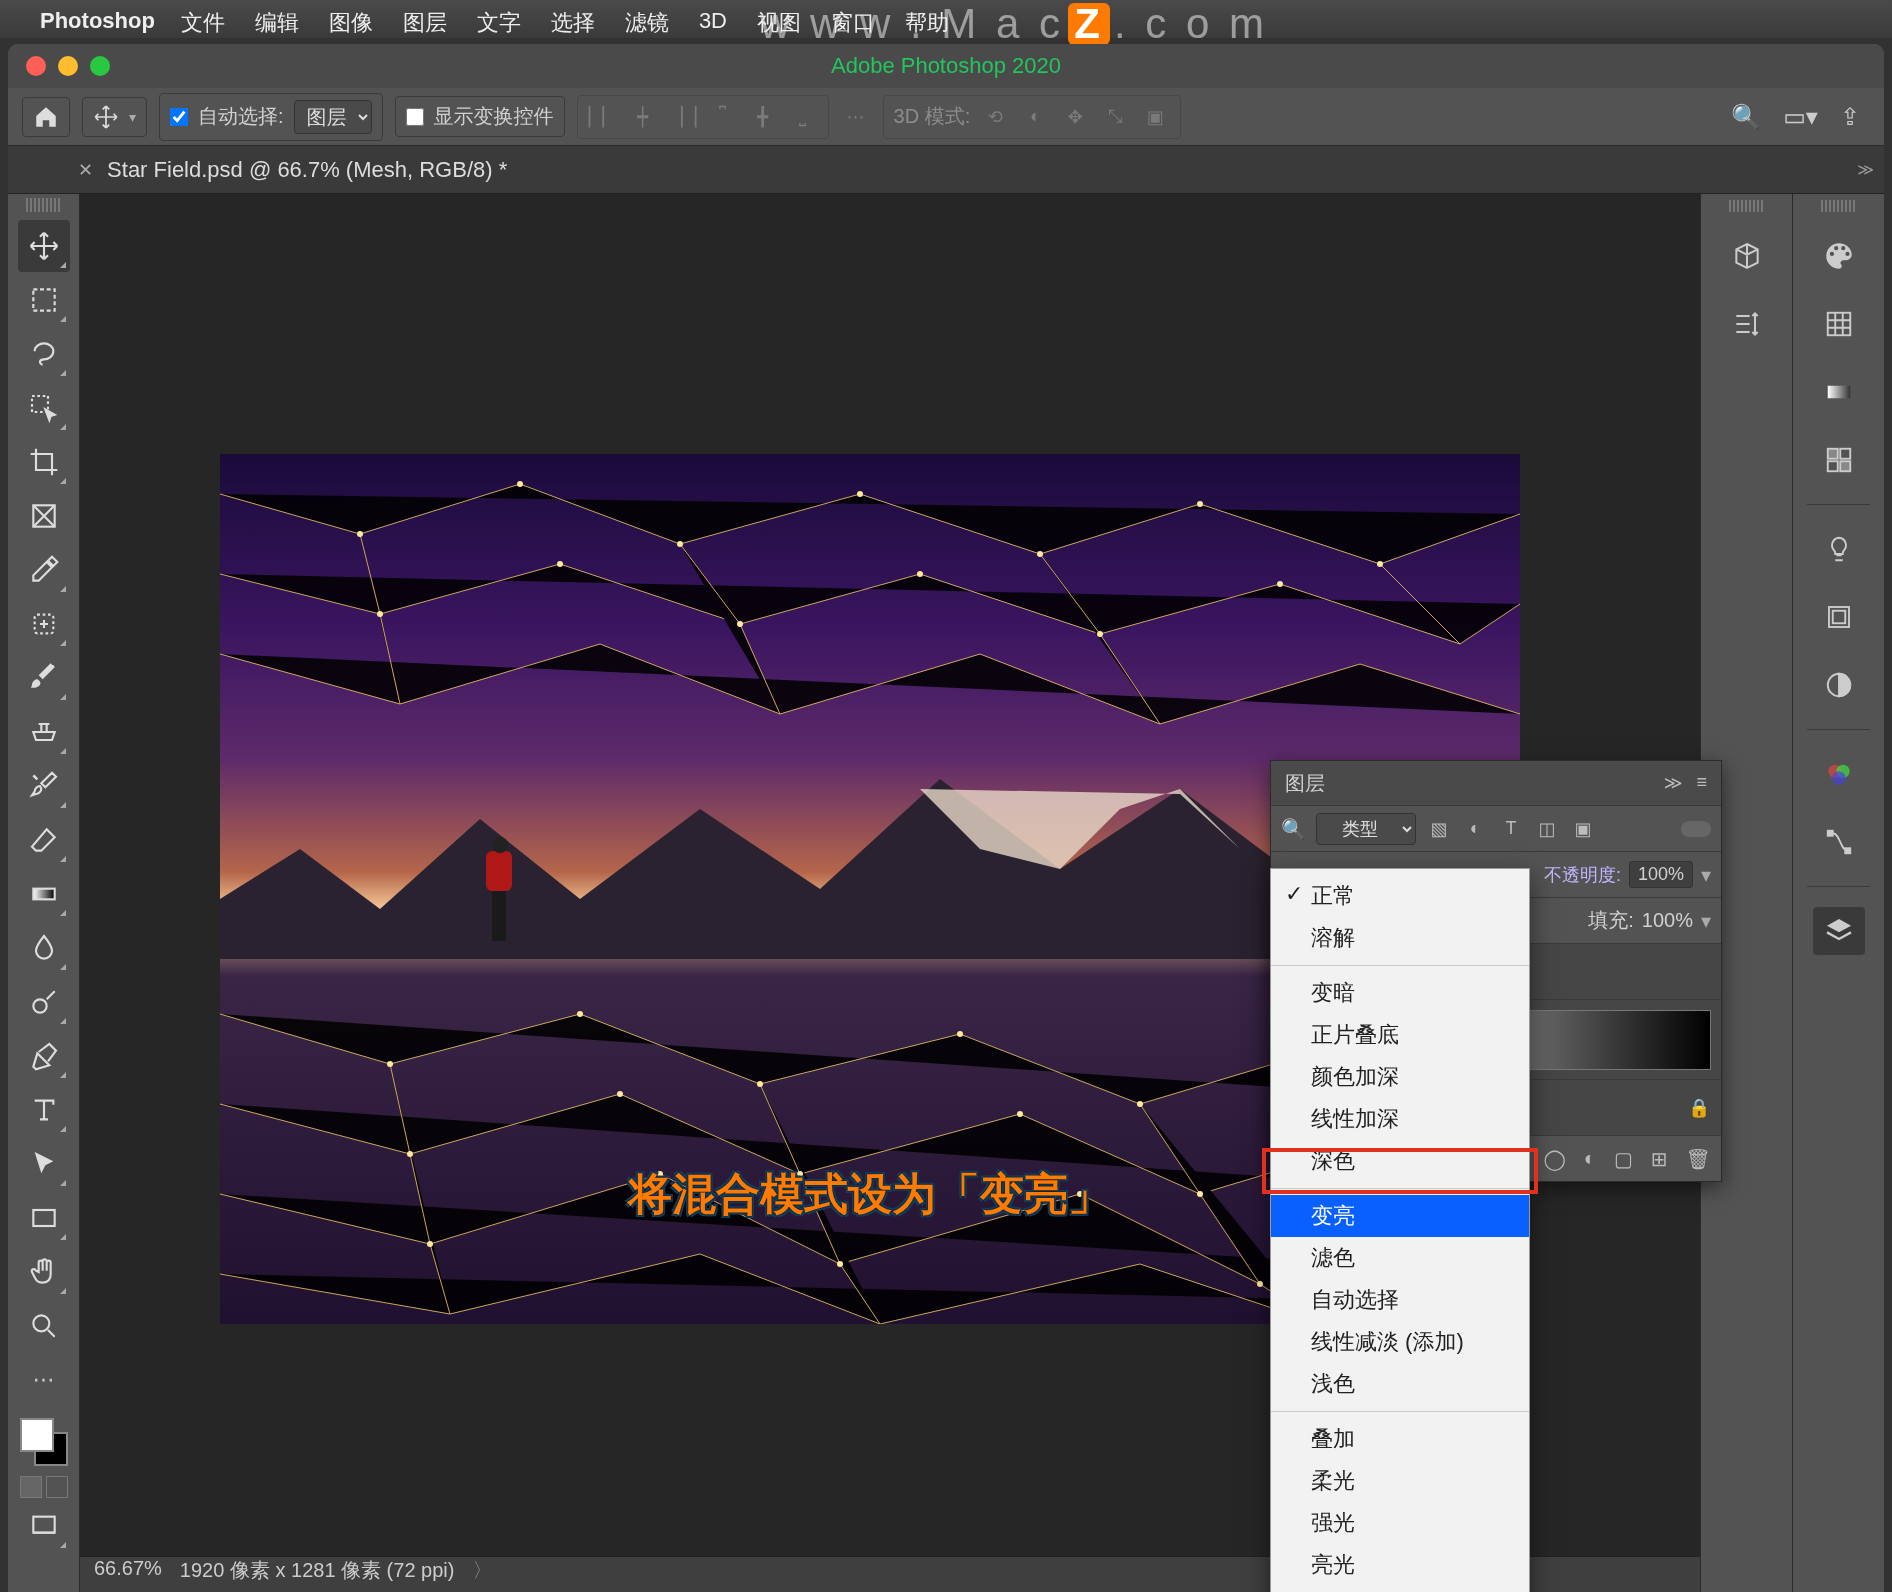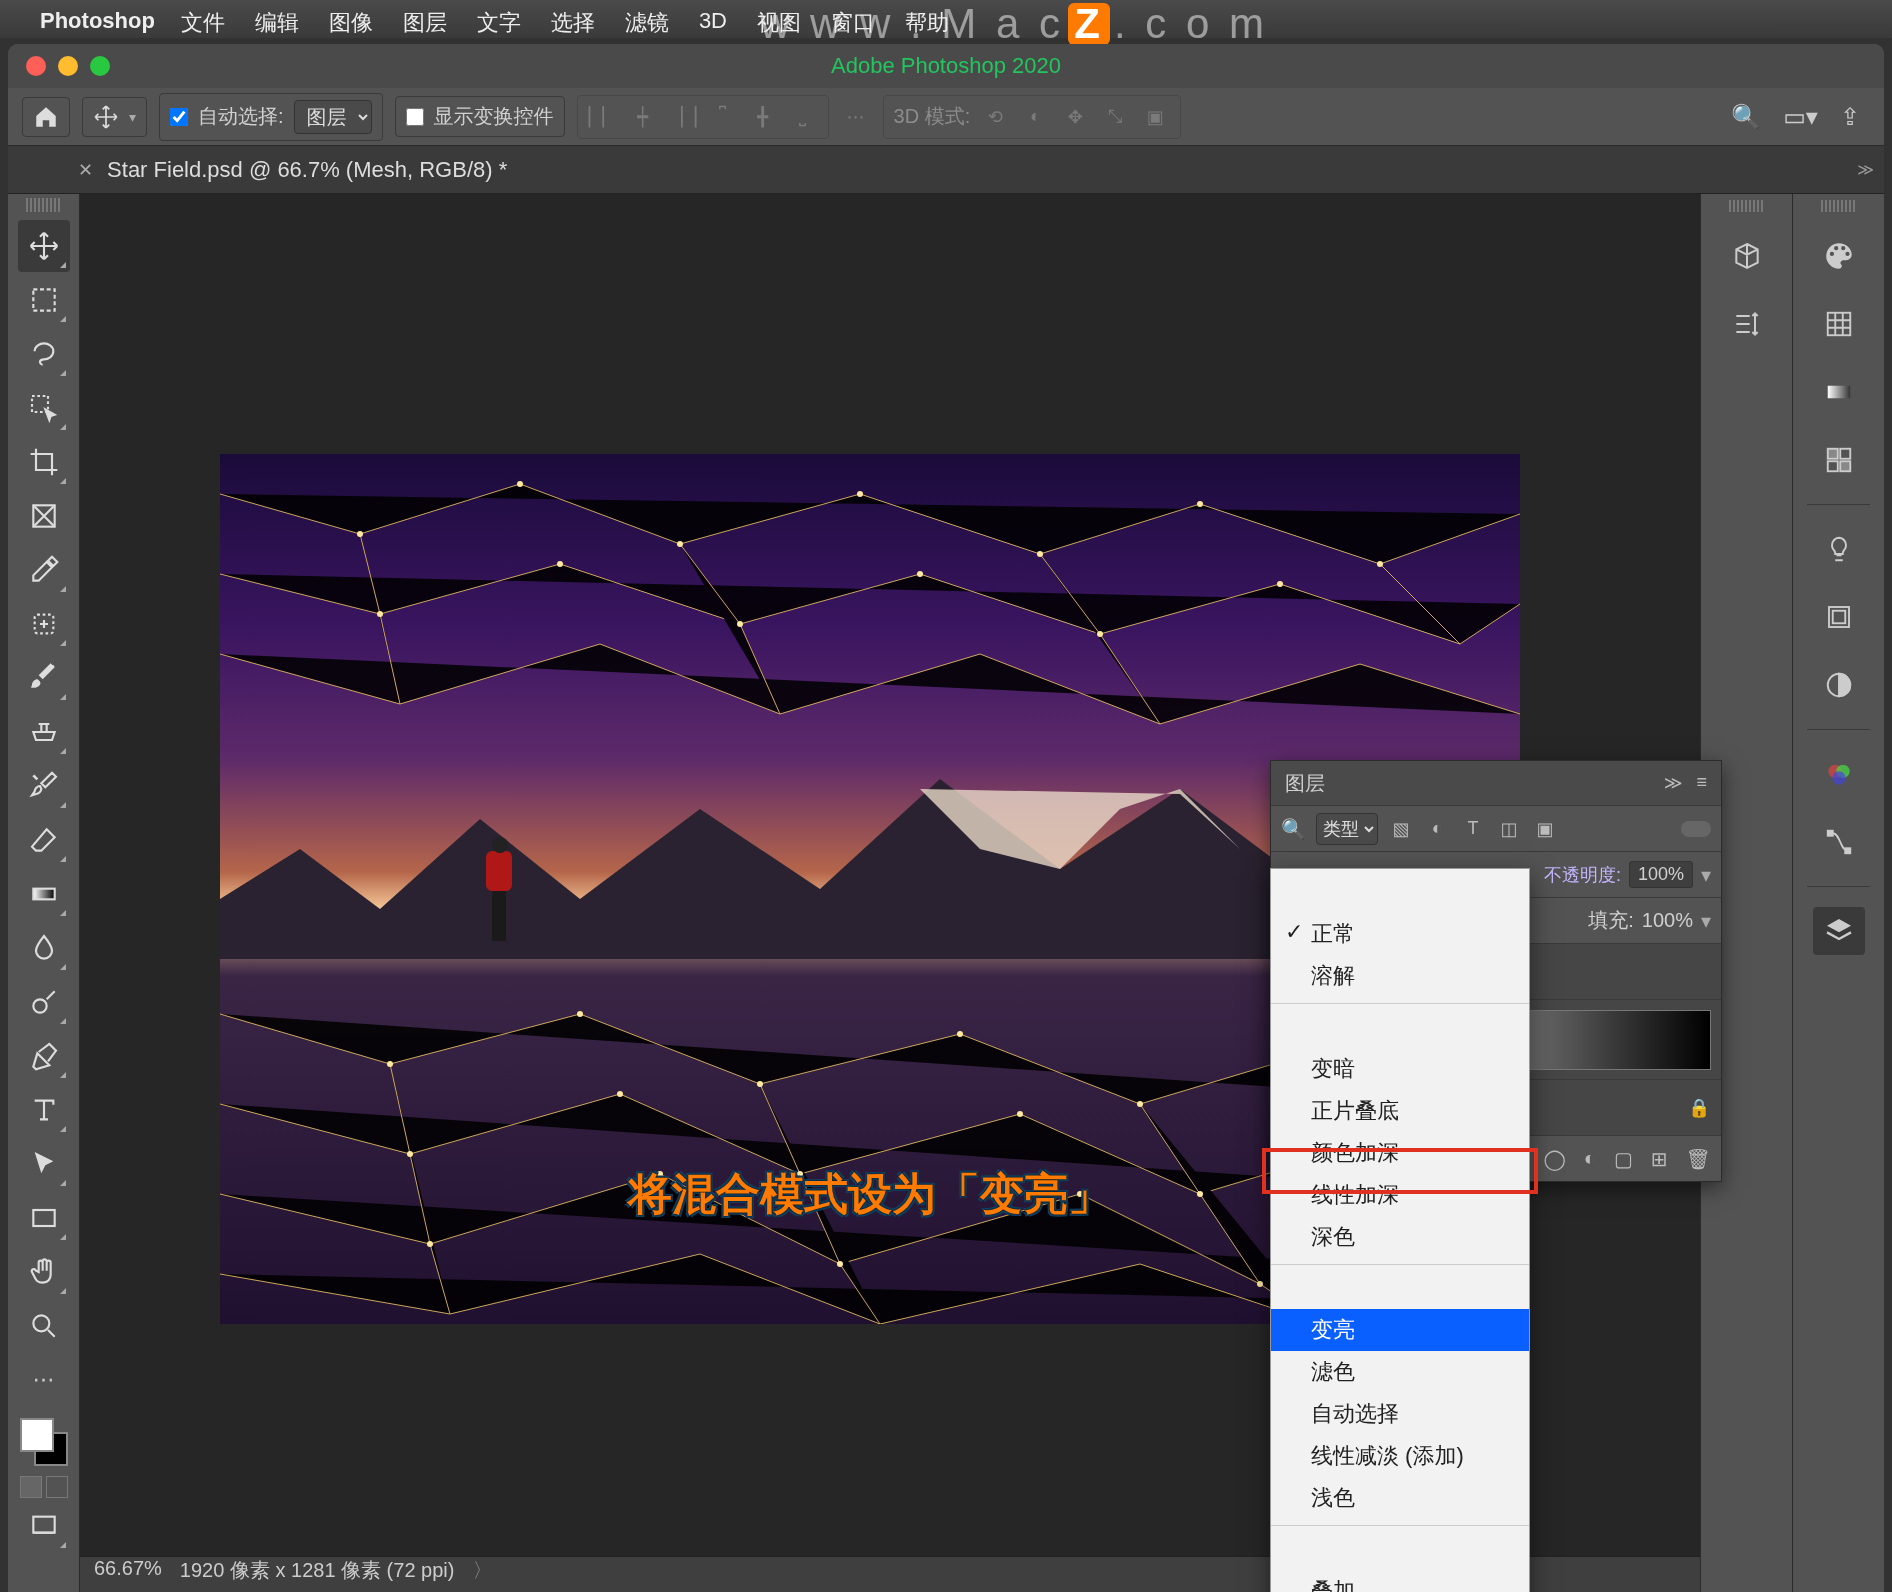--- a/index.html
+++ b/index.html
@@ -74,38 +74,38 @@
 .dockcol .pbtn { width: 52px; height: 48px; display: flex; align-items: center; justify-content: center; color: #ccc; font-size: 30px; border-radius: 4px; }
 .dockcol .pbtn.active { background: #3a3a3a; }
 .dockcol .divider { width: 70%; height: 1px; background: #3a3a3a; }
 
 
 .layers-panel { position: absolute; top: 760px; left: 1270px; width: 452px; background: #535353; border: 1px solid #2b2b2b; box-shadow: 0 6px 20px rgba(0,0,0,.5); font-size: 20px; }
 .layers-panel .hdr { height: 44px; display: flex; align-items: center; padding: 0 14px; background: #4a4a4a; justify-content: space-between; }
 .layers-panel .hdr .tab { font-weight: 500; }
 .layers-panel .hdr .rt { display: flex; gap: 14px; color: #bbb; font-size: 18px; }
 .layers-panel .filterrow { height: 46px; display: flex; align-items: center; padding: 0 10px; gap: 10px; border-top: 1px solid #3a3a3a; }
-.layers-panel .filterrow select { background: #4a4a4a; color: #ddd; border: 1px solid #333; height: 32px; font-size: 18px; padding: 0 2px; border-radius: 4px; }
+.layers-panel .filterrow select { background: #4a4a4a; color: #ddd; border: 1px solid #333; height: 32px; font-size: 18px; padding: 0 21px; border-radius: 4px; }
 .layers-panel .filterrow .ficon { width: 26px; height: 26px; color: #bbb; display: flex; align-items: center; justify-content: center; font-size: 18px; }
 .layers-panel .row2 { height: 46px; display: flex; align-items: center; justify-content: flex-end; padding: 0 10px; gap: 8px; border-top: 1px solid #3a3a3a; }
 .layers-panel .row2 .lbl { font-size: 18px; color: #c4b5fd; }
 .layers-panel .row2 .val { background: #3f3f3f; padding: 2px 8px; border: 1px solid #333; border-radius: 3px; font-size: 18px; }
 .layers-panel .row3 { height: 46px; display: flex; align-items: center; justify-content: flex-end; padding: 0 10px; gap: 8px; border-top: 1px solid #3a3a3a; }
 .layers-panel .row3 .lockicons { display: flex; gap: 8px; color: #999; font-size: 18px; margin-right: auto; padding-left: 4px;}
 .layers-panel .layerlist { background: #464646; }
 .layers-panel .layer { height: 56px; display: flex; align-items: center; padding: 0 10px; gap: 12px; border-top: 1px solid #3a3a3a; }
 .layers-panel .layer .name { flex: 1; font-size: 20px; color: #ddd; }
 .layers-panel .layer .lock { color: #aaa; font-size: 18px; }
 .layers-panel .bigthumb { height: 80px; display:flex; align-items:center; padding: 0 10px; border-top:1px solid #3a3a3a;}
 .layers-panel .bigthumb .t { width: 100%; height: 60px; background: linear-gradient(to right,#fff,#000); border:1px solid #777;}
 .layers-panel .ftr { height: 46px; display: flex; align-items: center; justify-content: flex-end; padding: 0 10px; gap: 18px; color: #bbb; font-size: 20px; border-top: 1px solid #3a3a3a; }
 
 
 .blend-dd { position: absolute; top: 868px; left: 1270px; width: 260px; background: #f2f2f2; color: #222; border: 1px solid #999; box-shadow: 0 8px 24px rgba(0,0,0,.5); font-size: 22px; }
-.blend-dd .grp { padding: 6px 0; border-bottom: 1px solid #ccc; margin-top: 38px; }
+.blend-dd .grp { padding: 6px 0; border-bottom: 1px solid #ccc; }
 .blend-dd .grp:last-child { border-bottom: none; }
 .blend-dd .opt { padding: 6px 18px 6px 40px; position: relative; cursor: default; }
 .blend-dd .opt.checked::before { content: "✓"; position: absolute; left: 14px; }
 .blend-dd .opt.hl { background: #0a60ff; color: #fff; }
 .blend-hl-box { position: absolute; top: 1148px; left: 1262px; width: 276px; height: 46px; border: 4px solid #e03020; pointer-events: none; }
 
 
 .wm { position: absolute; top: 0; left: 760px; font-size: 42px; color: rgba(235,235,235,.55); letter-spacing: 4px; font-weight: 300; }
 .wm .z { display:inline-block; background:#ff7a00; color:#fff; width:42px; height:42px; border-radius:6px; text-align:center; font-weight:700; line-height:42px; margin: 0 4px;}
 </style>

